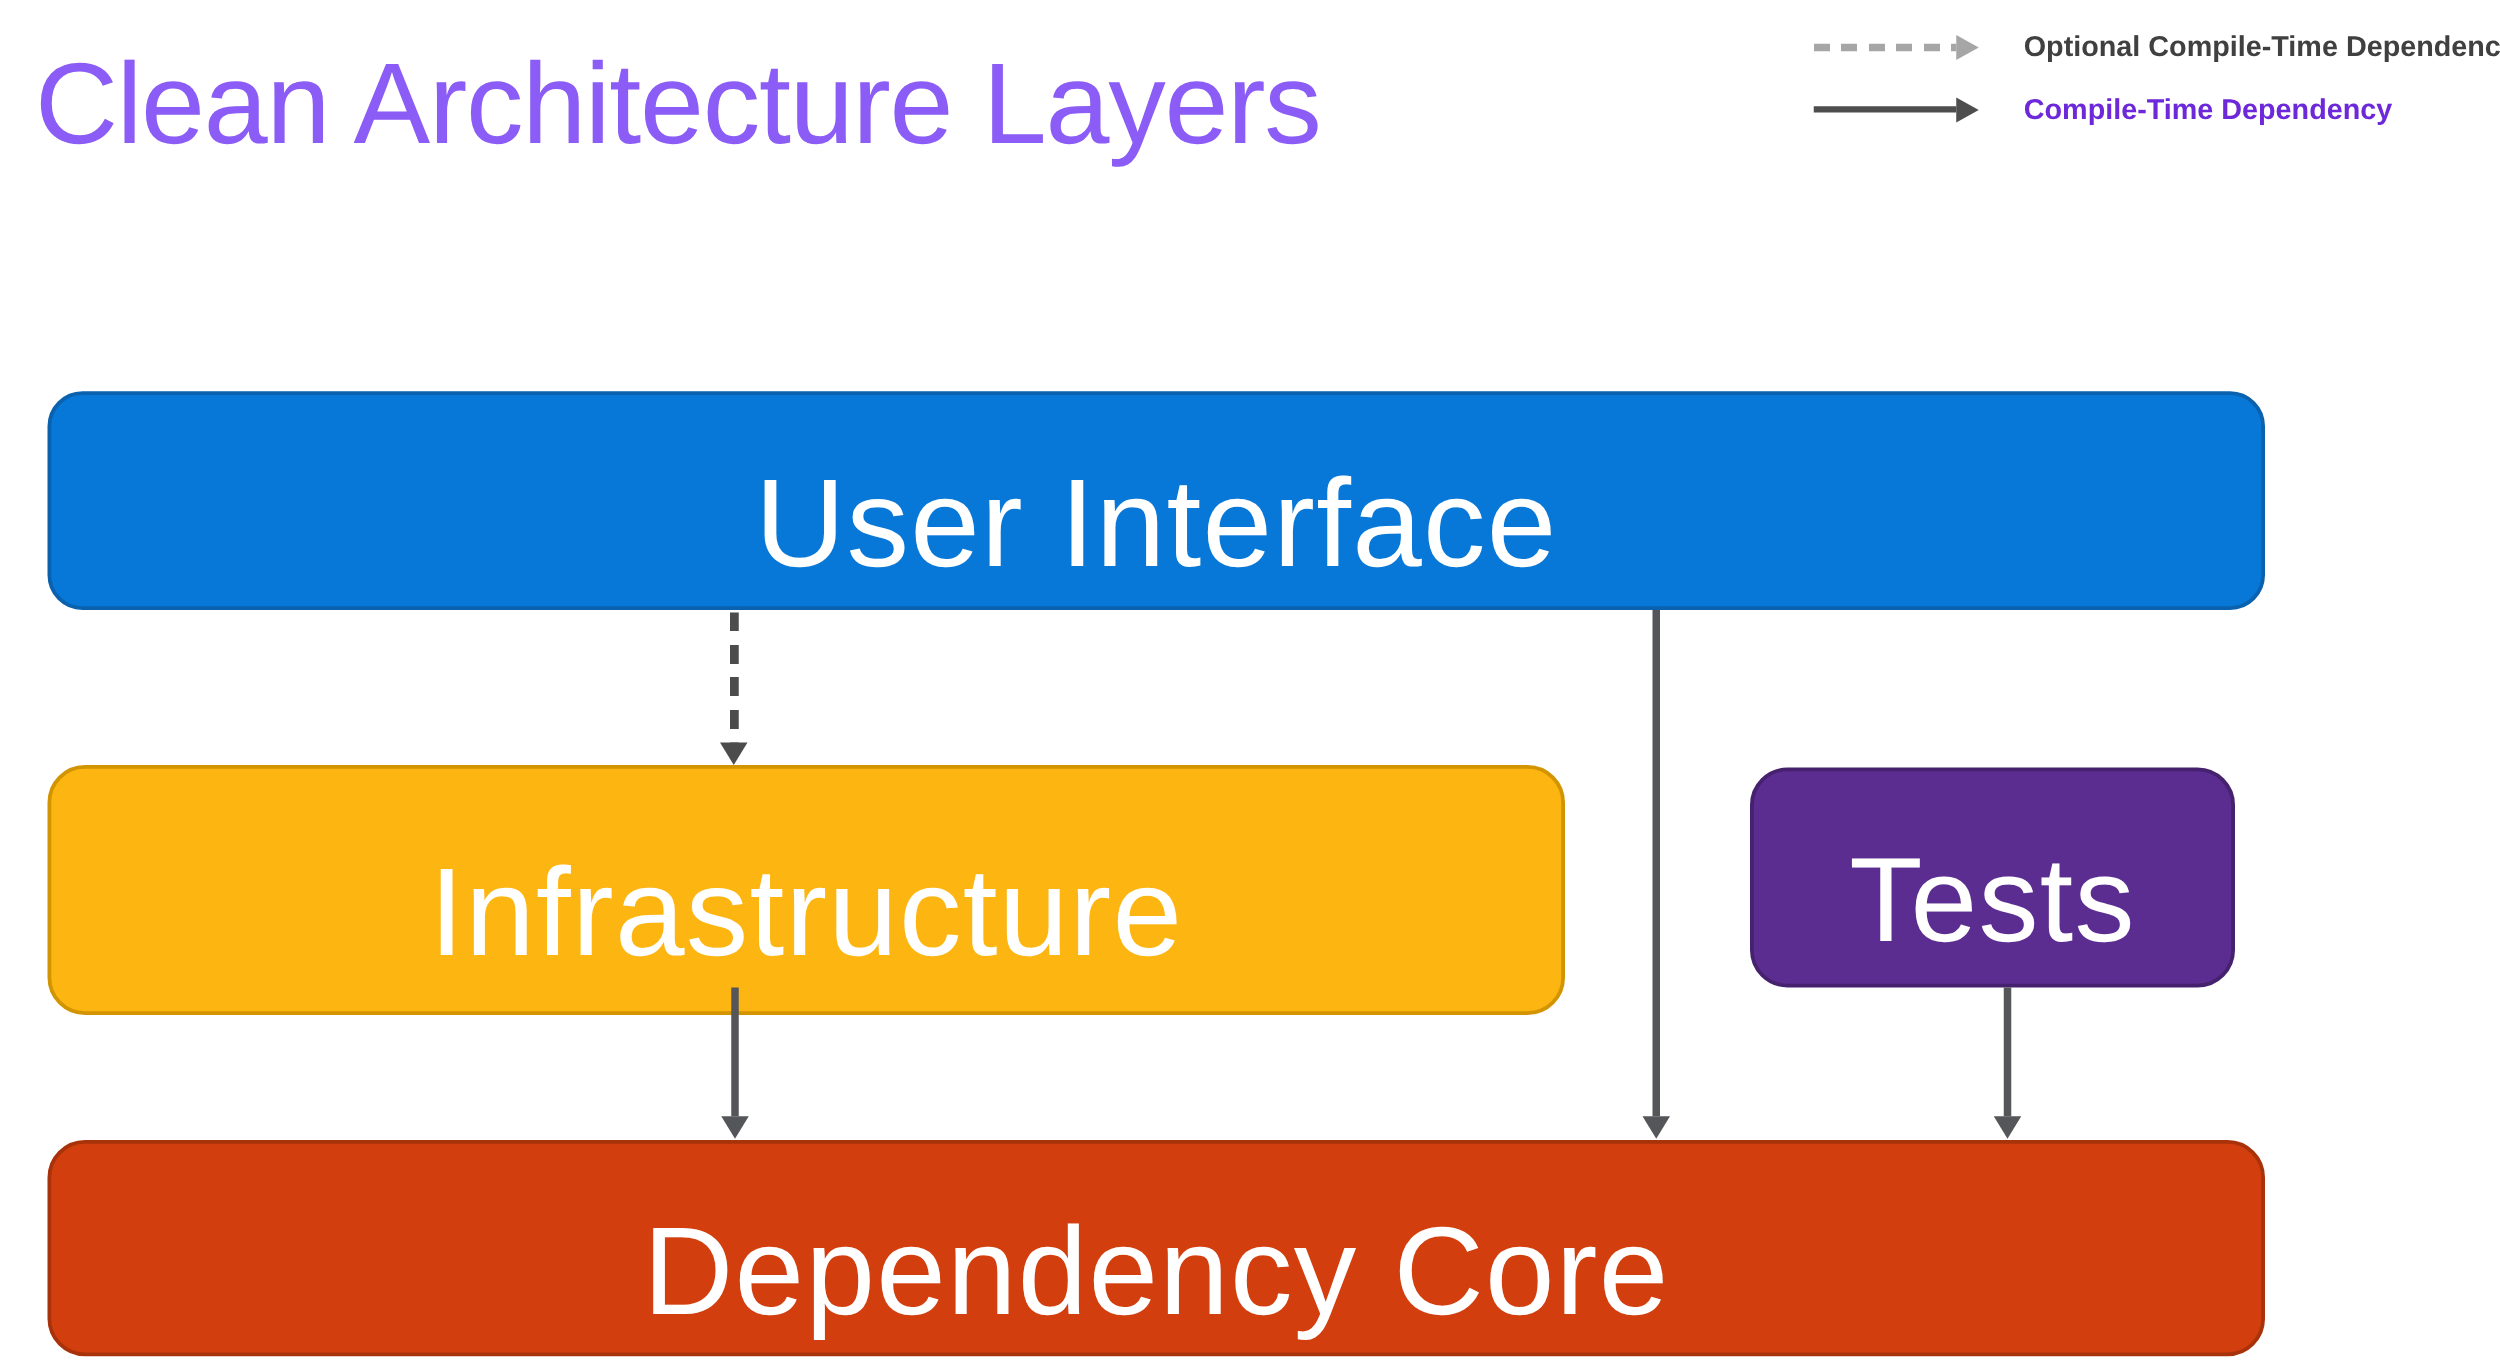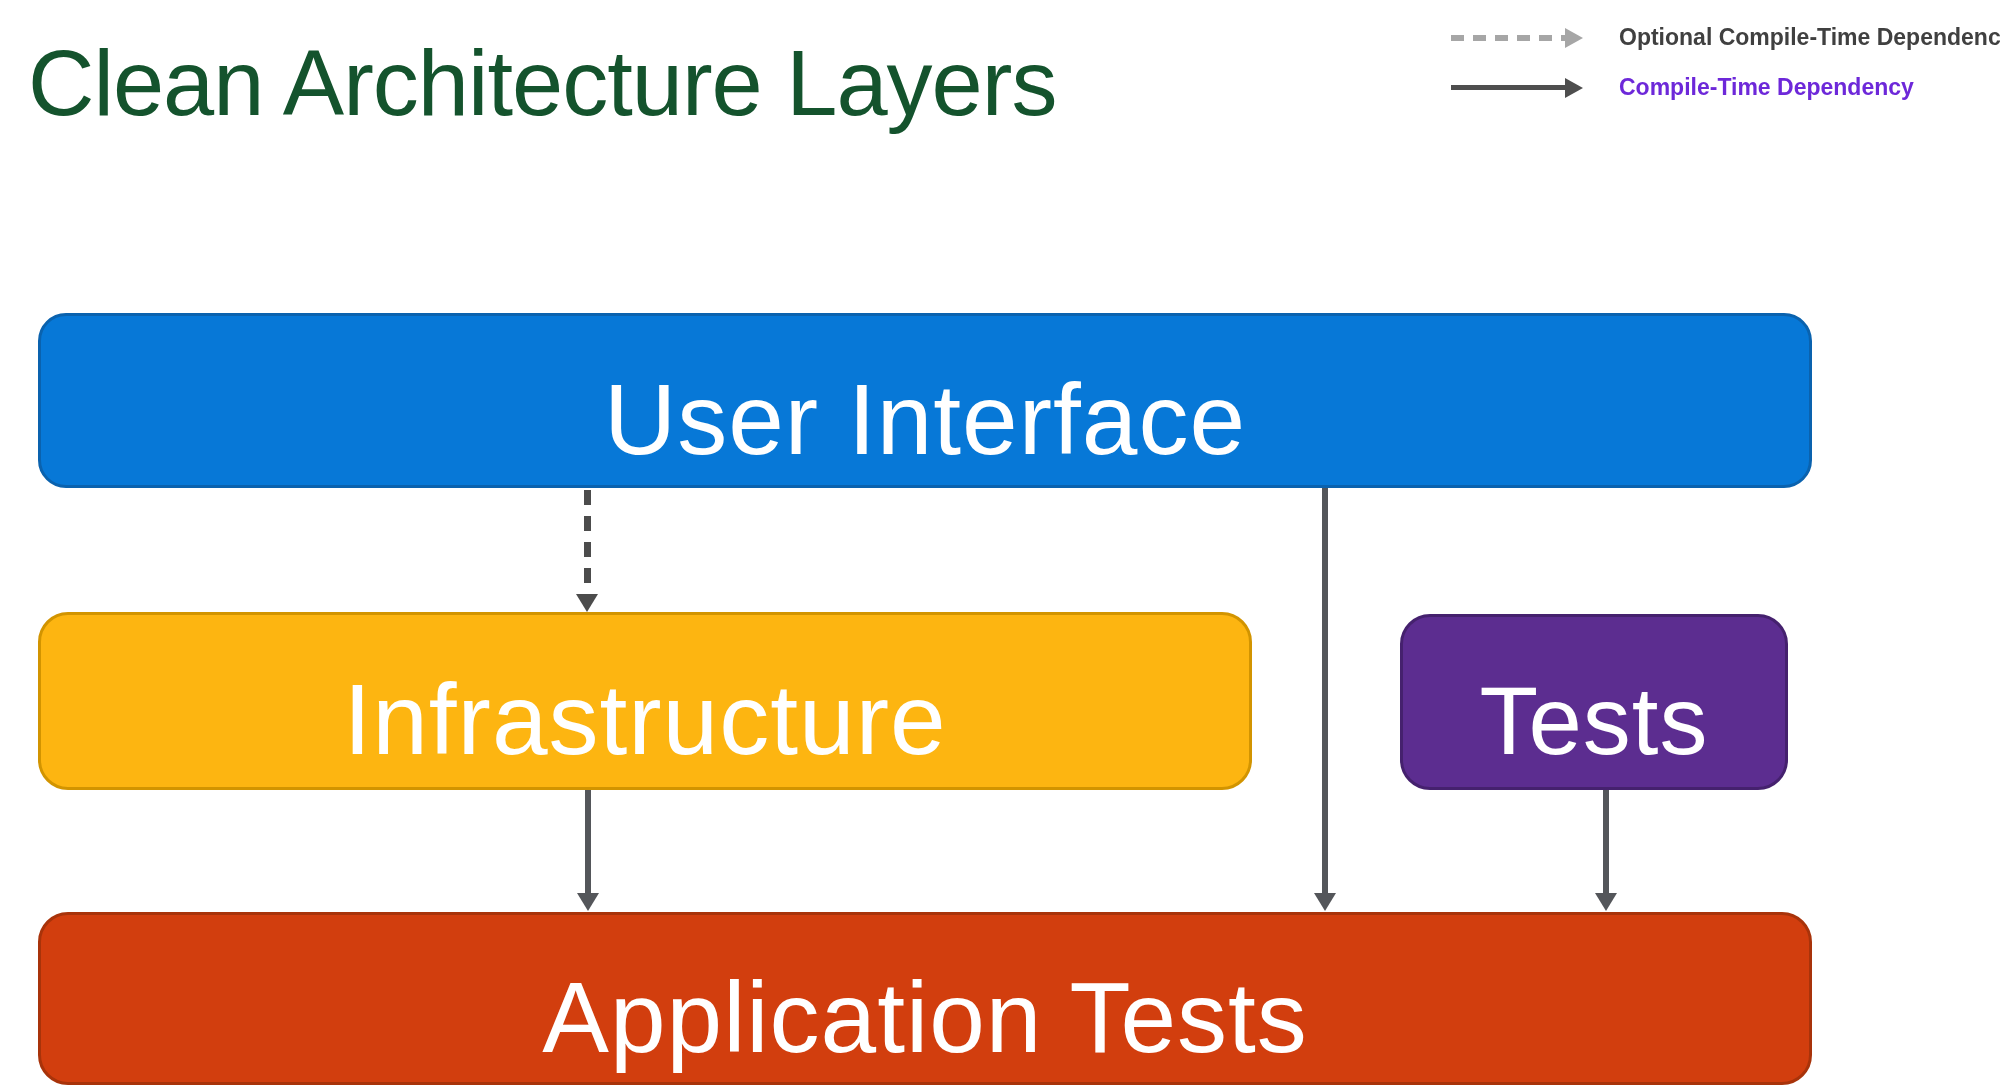--- a/index.html
+++ b/index.html
@@ -79,21 +79,21 @@
     border-radius: 30px;
     color: #ffffff;
   }
   .layer .layer-label {
     font-size: 100px;
     letter-spacing: 1px;
     white-space: nowrap;
     margin-top: 37px;
   }
   #layer-user-interface   { left: 38px;   top: 313px; width: 1774px; height: 175px; border-radius: 28px; }
-  #layer-infrastructure   { left: 38px;   top: 612px; width: 1214px; height: 178px; }
+  #layer-infrastructure   { left: 38px;   top: 612px; width: 1214px; height: 200px; }
   #layer-tests            { left: 1400px; top: 614px; width: 388px;  height: 176px; }
   #layer-tests .layer-label { font-size: 96px; }
   #layer-application-core { left: 38px;   top: 912px; width: 1774px; height: 173px; }
 
   
   .arrow-v {
     position: absolute;
     width: 22px;
     display: flex;
     flex-direction: column;
@@ -117,21 +117,21 @@
   #arrow-ui-to-infrastructure { left: 576px;  top: 490px; height: 122px; }
   #arrow-ui-to-core           { left: 1314px; top: 488px; height: 423px; }
   #arrow-infrastructure-to-core { left: 577px;  top: 790px; height: 121px; }
   #arrow-tests-to-core        { left: 1595px; top: 790px; height: 121px; }
 </style>
 </head>
 <body>
 
 <div id="canvas">
 
-  <div id="page-title" style="color: #14532d;">Clean Architecture Layers</div>
+  <div id="page-title" style="color: #8b5cf6;">Clean Architecture Layers</div>
 
   <div class="legend-row" id="legend-optional">
     <div class="arrow-h dashed" style="--c: #a6a6a6;">
       <div class="shaft"></div>
       <div class="head"></div>
     </div>
     <div class="legend-label" style="color: rgb(64, 64, 64);">Optional Compile-Time Dependency</div>
   </div>
 
   <div class="legend-row" id="legend-required">
@@ -148,21 +148,21 @@
 
   <div class="layer" id="layer-infrastructure" style="background-color: rgb(253, 181, 17); border-color: rgb(210, 148, 0);">
     <span class="layer-label">Infrastructure</span>
   </div>
 
   <div class="layer" id="layer-tests" style="background-color: rgb(92, 45, 144); border-color: rgb(69, 33, 110);">
     <span class="layer-label">Tests</span>
   </div>
 
   <div class="layer" id="layer-application-core" style="background-color: rgb(210, 62, 14); border-color: rgb(168, 51, 10);">
-    <span class="layer-label">Application Tests</span>
+    <span class="layer-label">Dependency Core</span>
   </div>
 
   <div class="arrow-v dashed" id="arrow-ui-to-infrastructure" style="--c: #4c4c4c;">
     <div class="shaft"></div>
     <div class="head"></div>
   </div>
 
   <div class="arrow-v" id="arrow-ui-to-core" style="--c: #54565a;">
     <div class="shaft"></div>
     <div class="head"></div>

